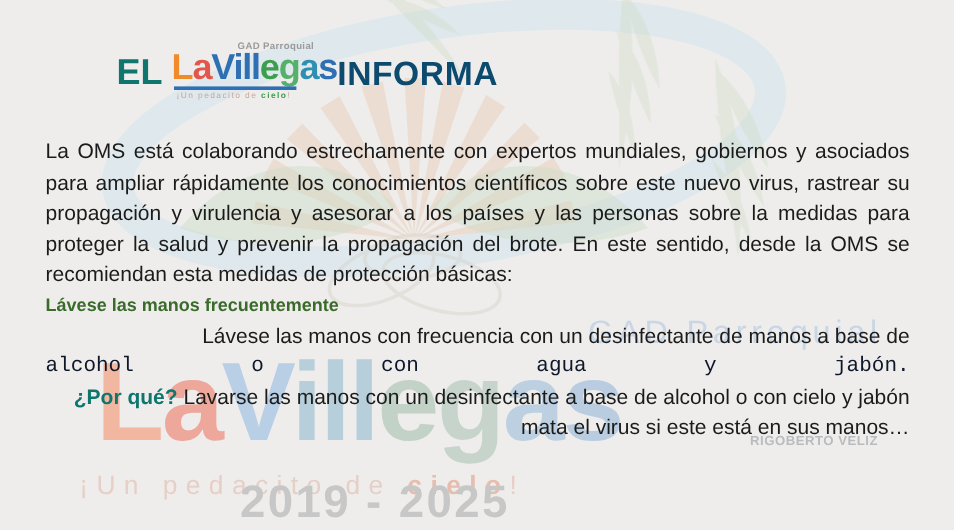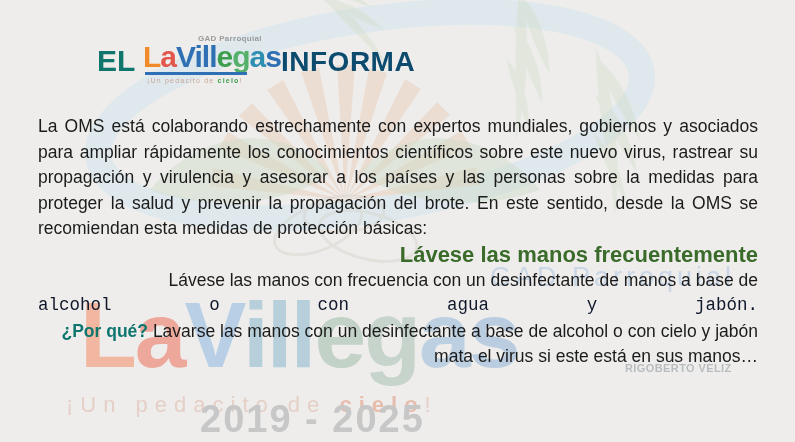--- a/index.html
+++ b/index.html
@@ -178,27 +178,26 @@
   .para {
     font-size: 17.5px;
     line-height: 25.6px;
     color: #1b1b1b;
     text-align: justify;
     margin: 0;
     font-family: "Liberation Sans", sans-serif;
   }
   .para.jnone { text-align: right; }
   .heading-green {
-    font-size: 22px;
+    font-size: 15px;
     line-height: 25.6px;
     font-weight: bold;
     color: #3a6b2a;
     margin: 0;
     font-family: "Liberation Sans", sans-serif;
-    text-align: right;
   }
   .para-justify-spread {
     font-size: 17.5px;
     line-height: 25.6px;
     color: #0f172a;
     margin: 0;
     text-align: justify;
     text-align-last: justify;
     font-family: Liberation Mono, monospace;
   }

